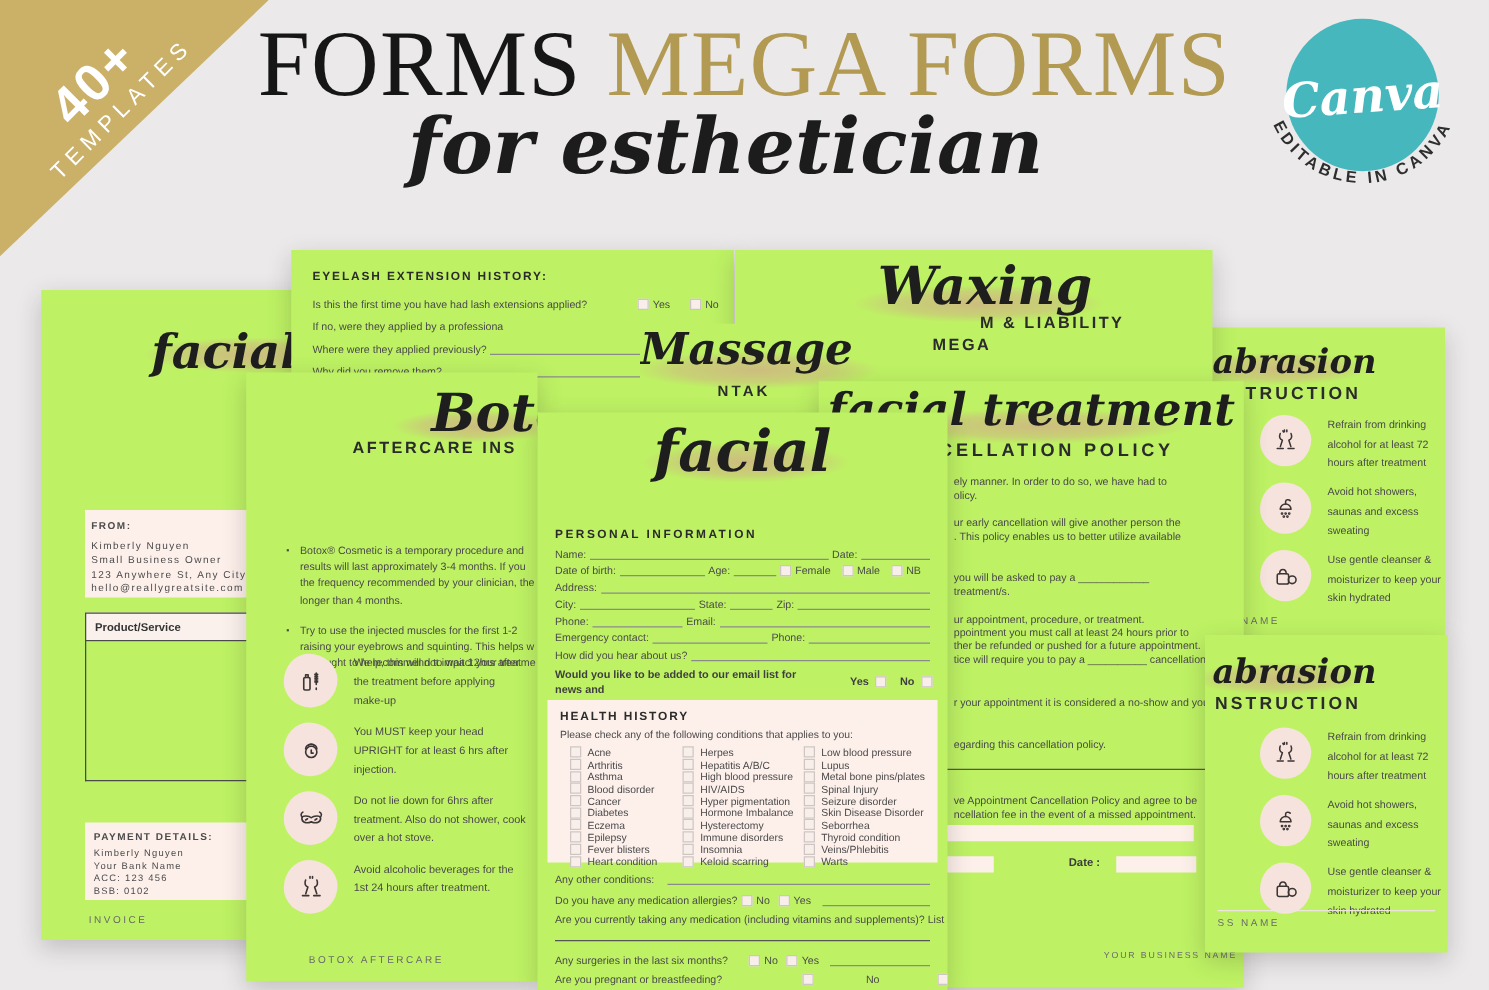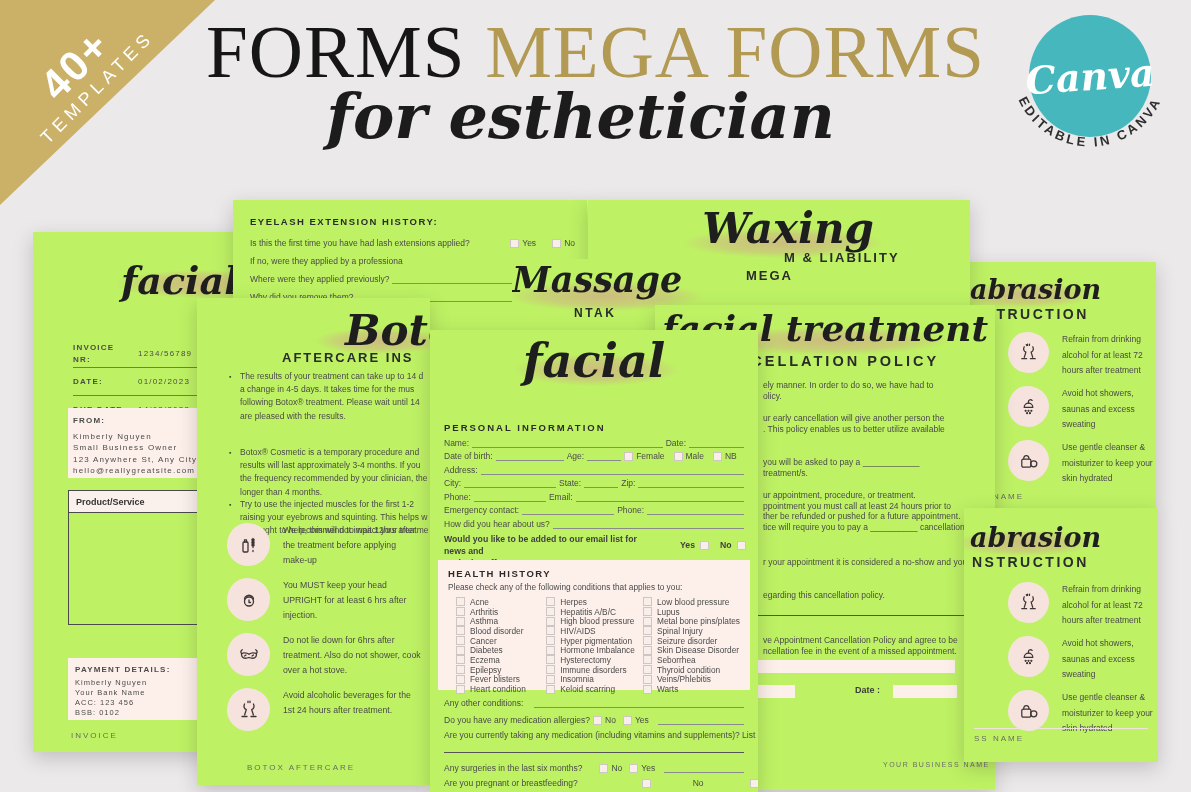--- a/index.html
+++ b/index.html
@@ -53,34 +53,20 @@
     <text x="90" y="90" text-anchor="middle" fill="#ffffff" font-family="DejaVu Serif, serif" font-style="italic" font-weight="bold" font-size="38" transform="rotate(-4 90 76)">Canva</text>
     <path id="canva-arc" d="M 14 86 A 78 78 0 0 0 166 86" fill="none"></path>
     <text font-size="13" font-weight="bold" fill="#2e2e2e" letter-spacing="3">
       <textPath href="#canva-arc" startOffset="50%" text-anchor="middle">EDITABLE IN CANVA</textPath>
     </text>
   </svg>
 
   <div class="paper" style="left:33px;top:232px;width:262px;height:520px;z-index:1;">
     <div class="brush" style="left:82px;top:38px;width:170px;height:28px;"></div>
     <div class="script" style="position:absolute;left:88px;top:26px;font-size:38px;white-space:nowrap;">facial t</div>
-    <div style="position:absolute;left:40px;top:108px;right:0;">
-      <div class="frow" style="height:27px;border-bottom:1px solid #777;align-items:center;">
-        <span class="inv-mono lsh" style="width:62px;">INVOICE NR:</span>
-        <span class="inv-mono">1234/56789</span>
-      </div>
-      <div class="frow" style="height:27px;border-bottom:1px solid #777;align-items:center;">
-        <span class="inv-mono lsh" style="width:62px;">DATE:</span>
-        <span class="inv-mono">01/02/2023</span>
-      </div>
-      <div class="frow" style="height:27px;border-bottom:1px solid #777;align-items:center;">
-        <span class="inv-mono lsh" style="width:62px;">DUE DATE:</span>
-        <span class="inv-mono">14/02/2023</span>
-      </div>
-    </div>
     <div class="pinkblock" style="position:absolute;left:35px;top:176px;width:227px;height:70px;padding:7px 0 0 5px;box-sizing:border-box;">
       <div class="inv-mono lsh" style="margin-bottom:4px;">FROM:</div>
       <div class="inv-mono">
 
       <div>Kimberly Nguyen</div>
           <div>Small Business Owner</div>
           <div>123 Anywhere St, Any City</div>
           <div>hello@reallygreatsite.com</div>
         </div>
     </div>
@@ -179,28 +165,21 @@
   <div class="paper" style="left:512px;top:259px;width:200px;height:86px;z-index:5;box-shadow:none;">
     <div class="brush" style="left:-5px;top:22px;width:195px;height:30px;"></div>
     <div class="script" style="position:absolute;left:0;top:0;width:165px;text-align:center;font-size:35px;">Massage</div>
     <div class="lsh" style="position:absolute;left:62px;top:47px;font-size:12px;letter-spacing:2.5px;">NTAK</div>
   </div>
 
   <div class="paper" style="left:197px;top:298px;width:233px;height:487px;z-index:5;">
     <div class="brush" style="left:118px;top:30px;width:130px;height:26px;"></div>
     <div class="script" style="position:absolute;left:148px;top:8px;font-size:42px;white-space:nowrap;">Botox</div>
     <div class="lsh" style="position:absolute;left:85px;top:52px;font-size:13px;letter-spacing:2px;white-space:nowrap;">AFTERCARE INS</div>
-    <div class="bullets" style="left:43px;top:72px;">
-
-    <div>The results of your treatment can take up to 14 d</div>
-        <div>a change in 4-5 days. It takes time for the mus</div>
-        <div>following Botox® treatment. Please wait until 14</div>
-        <div>are pleased with the results.</div>
-      </div>
-    <div class="bullets" style="left:43px;top:136px;margin-top:12px;">
+    <div class="bullets" style="left:43px;top:136px;">
 
     <div>Botox® Cosmetic is a temporary procedure and</div>
         <div>results will last approximately 3-4 months. If you</div>
         <div>the frequency recommended by your clinician, the</div>
         <div>longer than 4 months.</div>
       </div>
     <div class="bullets" style="left:43px;top:200px;">
 
     <div>Try to use the injected muscles for the first 1-2</div>
         <div>raising your eyebrows and squinting. This helps w</div>

